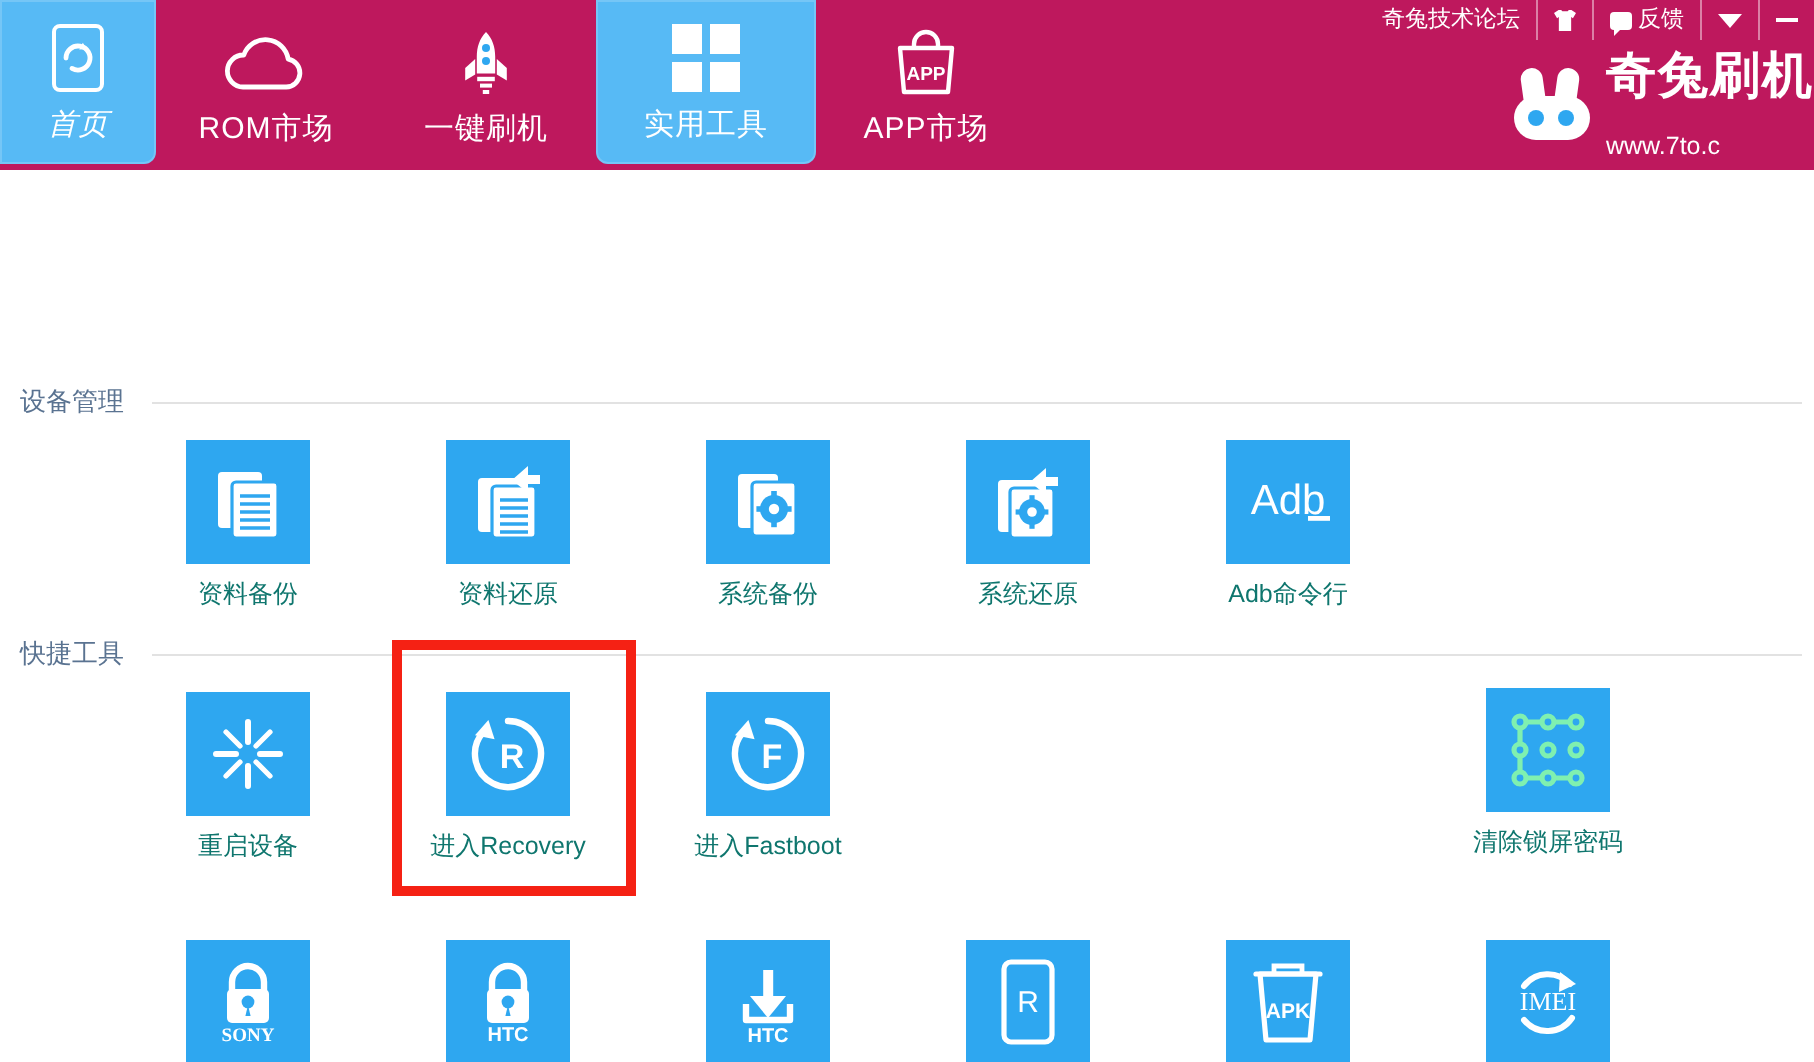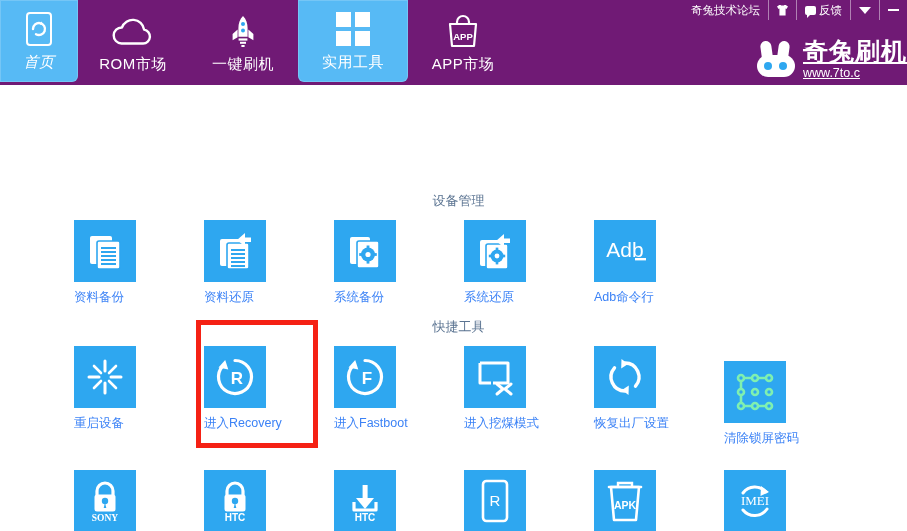--- a/index.html
+++ b/index.html
@@ -7,21 +7,21 @@
     width: 907px; height: 531px;
     overflow: hidden;
     background: #ffffff;
     font-family: "Liberation Sans", "DejaVu Sans", sans-serif;
   }
 
   
   .header {
     position: relative;
     width: 907px; height: 85px;
-    background: #701a75;
+    background: #be185d;
     overflow: hidden;
   }
   .winbar {
     position: absolute; top: 0; right: 0;
     height: 20px;
     display: flex; align-items: center;
     color: #ffffff; font-size: 11.5px;
     white-space: nowrap;
   }
   .winbar-item {
@@ -81,25 +81,24 @@
     box-shadow: inset 0 0 0 1px rgba(255,255,255,.18);
   }
   .nav-item.first.active { border-radius: 0 0 6px 0; }
   .nav-label { font-size: 15px; letter-spacing: .5px; white-space: nowrap; }
   .nav-icon { height: 38px; display: flex; align-items: center; justify-content: center; }
 
   .logo {
     position: absolute; right: 0; bottom: 6px;
     display: flex; align-items: center; gap: 7px;
     color: #ffffff;
-    text-decoration: underline;
   }
   .logo-text { display: flex; flex-direction: column; line-height: 1; }
   .logo-name { font-size: 25px; font-weight: bold; letter-spacing: 1px; }
-  .logo-url { font-size: 12.5px; margin-top: 3px; }
+  .logo-url { font-size: 12.5px; margin-top: 16px; }
   .bunny {
     width: 40px; height: 36px;
     position: relative;
   }
   .bunny .ear {
     position: absolute; top: 0;
     width: 11px; height: 20px;
     background: #ffffff;
     border-radius: 6px 6px 3px 3px;
   }
@@ -120,46 +119,45 @@
   .bunny .eye.l { left: 8px; }
   .bunny .eye.r { left: 23px; }
 
   
   .content { position: relative; width: 907px; height: 446px; background: #fff; }
 
   .section-head {
     position: absolute; left: 0;
     display: flex; align-items: center;
     width: 907px;
-    flex-direction: column;
   }
   .section-title {
     color: #5a7391; font-size: 13px;
     padding-left: 10px; white-space: nowrap;
   }
   .section-rule {
     flex: 1; height: 1px; background: #e2e2e2; margin-left: 14px; margin-right: 6px;
   }
 
   .tile {
     position: absolute;
     width: 100px;
     display: flex; flex-direction: column;
-    align-items: flex-start;
+    align-items: center;
     cursor: pointer;
   }
   .tile-icon {
     width: 62px; height: 62px;
     background: #2ea7f0;
     display: flex; align-items: center; justify-content: center;
   }
   .tile-label {
     margin-top: 7px;
     font-size: 12.5px;
-    color: #3b82f6;
+    color: #0f766e;
     white-space: nowrap;
   }
 
   .redbox {
     position: absolute;
     border: 5px solid #f52114;
     background: transparent;
     pointer-events: none;
     z-index: 5;
   }
@@ -382,45 +380,23 @@
     <div class="tile-icon">
       <svg width="46" height="46" viewBox="0 0 46 46">
         <path d="M23 6.5a16.5 16.5 0 1 1-12.4 5.6" fill="none" stroke="#fff" stroke-width="3.2" stroke-linecap="round"></path>
         <path d="M13.2 6 L6.5 13.6 L16.3 15.6 Z" fill="#fff"></path>
         <text x="25" y="30" font-family="Liberation Sans, sans-serif" font-size="17" font-weight="bold" fill="#fff" text-anchor="middle">F</text>
       </svg>
     </div>
     <span class="tile-label">进入Fastboot</span>
   </div>
 
-  <div class="tile" style="left:464px; top:261px">
-    <div class="tile-icon">
-      <svg width="44" height="40" viewBox="0 0 44 40">
-        <path d="M7 6h28v20H20" fill="none" stroke="#fff" stroke-width="3" stroke-linejoin="round"></path>
-        <path d="M7 6v20h11" fill="none" stroke="#fff" stroke-width="3" stroke-linejoin="round"></path>
-        <path d="M24 27l6 5-6 5" fill="none" stroke="#fff" stroke-width="3" stroke-linecap="round" stroke-linejoin="round"></path>
-        <path d="M38 27l-6 5 6 5" fill="none" stroke="#fff" stroke-width="3" stroke-linecap="round" stroke-linejoin="round"></path>
-      </svg>
-    </div>
-    <span class="tile-label">进入挖煤模式</span>
-  </div>
-
-  <div class="tile" style="left:594px; top:261px">
-    <div class="tile-icon">
-      <svg width="44" height="44" viewBox="0 0 44 44">
-        <path d="M22 8a14 14 0 0 1 10.5 23.2" fill="none" stroke="#fff" stroke-width="3.4" stroke-linecap="round"></path>
-        <path d="M22 36A14 14 0 0 1 11.5 12.8" fill="none" stroke="#fff" stroke-width="3.4" stroke-linecap="round"></path>
-        <path d="M18.5 4 L25 9 L18.2 13.5 Z" fill="#fff"></path>
-        <path d="M25.5 40 L19 35 L25.8 30.5 Z" fill="#fff"></path>
-      </svg>
-    </div>
-    <span class="tile-label">恢复出厂设置</span>
-  </div>
-
-  <div class="tile" style="left:724px; top:276px">
+
+
+  <div class="tile" style="left:724px; top:259px">
     <div class="tile-icon">
       <svg width="44" height="44" viewBox="0 0 44 44">
         <g stroke="#7ff0b0" stroke-width="2.6" fill="none">
           <path d="M8 8h14M22 8h14M8 8v14M8 22v14M8 36h14M22 36h14"></path>
         </g>
         <g fill="#2ea7f0" stroke="#7ff0b0" stroke-width="2.6">
           <circle cx="8" cy="8" r="3"></circle>
             <circle cx="22" cy="8" r="3"></circle>
             <circle cx="36" cy="8" r="3"></circle>
           <circle cx="8" cy="22" r="3"></circle>

